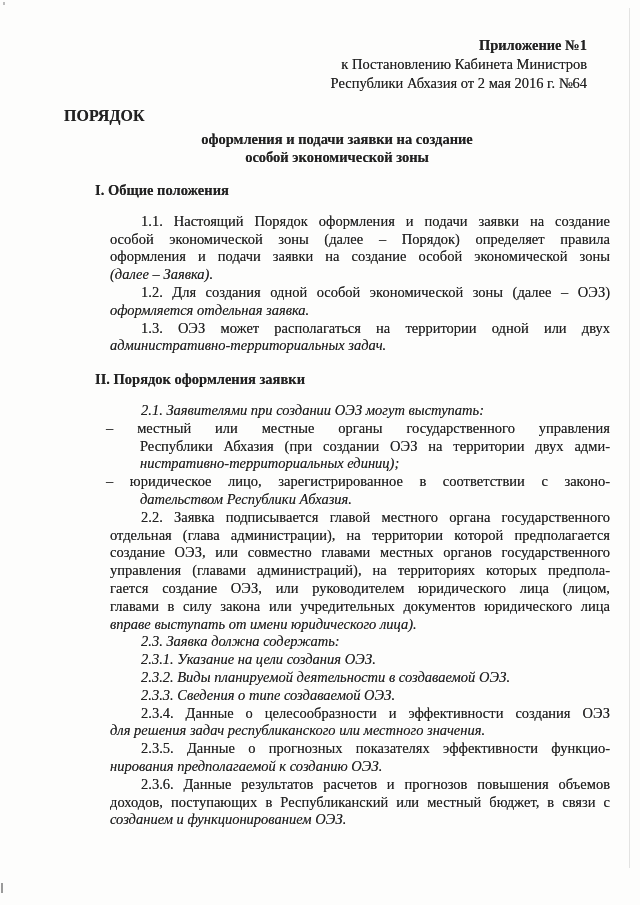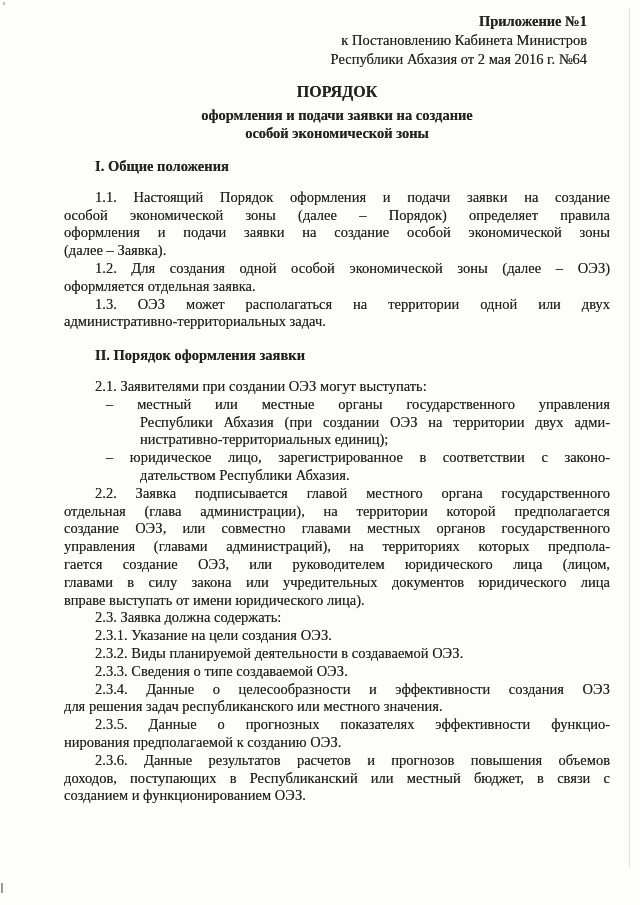--- a/index.html
+++ b/index.html
@@ -6,55 +6,56 @@
     margin: 0;
     padding: 0;
     background: #ffffff;
   }
   .page {
     position: relative;
     width: 640px;
     height: 905px;
     box-sizing: border-box;
     background: #fdfdfc;
-    padding: 12px 30px 0 64px;
+    padding: 36px 30px 0 64px;
     font-family: "Liberation Serif", "DejaVu Serif", serif;
     color: #222222;
     overflow: hidden;
     text-shadow: 0 0 0.3px rgba(0,0,0,0.55);
   }
   .appendix-header {
     text-align: right;
     margin-right: 23px;
     font-size: 14.5px;
     line-height: 19px;
   }
   .appendix-header .bold { font-weight: bold; }
   .doc-title {
     margin-top: 13px;
-    text-align: center;
+    text-align: left;
     font-weight: bold;
     font-size: 16px;
     line-height: 20px;
   }
   .doc-subtitle {
     margin-top: 4px;
     text-align: center;
     font-weight: bold;
     font-size: 14.5px;
     line-height: 18px;
   }
   .doc-body { margin-top: 0; }
   .line {
     font-size: 14.5px;
     line-height: 17.8px;
     text-align: justify;
     text-align-last: justify;
+    margin-left: 46px;
   }
-  .line.last { text-align-last: left; }
+  .line.last { text-align-last: left; font-style: italic; }
   .line.para.first { text-indent: 31px; }
   .line.list { margin-left: 76px; }
   .line.list.first { margin-left: 42px; }
   .line.heading {
     font-weight: bold;
     margin: 16px 0 13px 31px;
     text-align: right;
     text-align-last: left;
   }
   

